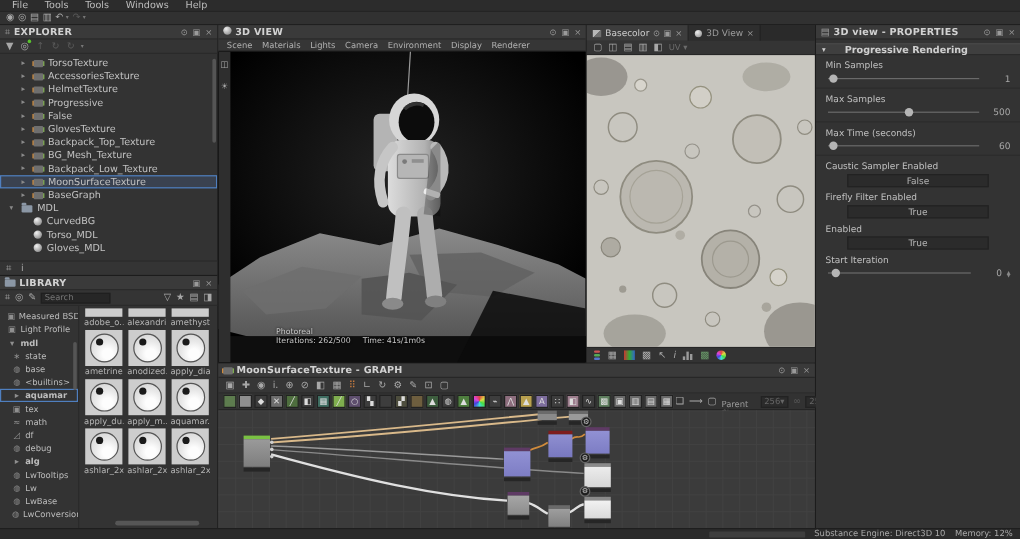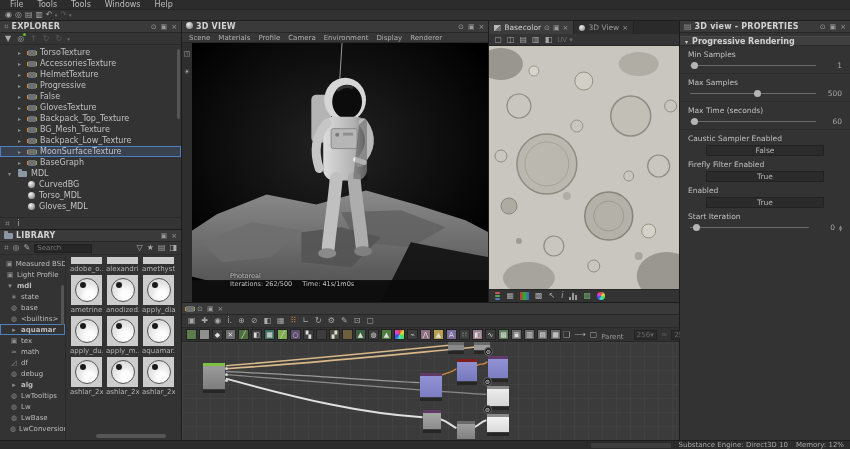--- a/index.html
+++ b/index.html
@@ -111,21 +111,21 @@
   .gnode .body { width:100%; }
   .gnode .nlbl { height:3px; background:#262626; margin-top:1px;}
   .gnode .outs { position:absolute; right:-3px; top:4px; display:flex; flex-direction:column; gap:3px;}
   .gnode .outs i { width:3px; height:3px; border-radius:50%; background:#cfcfcf; display:block;}
   .badge { position:absolute; width:9px; height:9px; border-radius:50%; background:#1e1e1e; border:1px solid #666; color:#c9c9c9; font-size:6px; line-height:8px; text-align:center; z-index:4;}
   #wires { position:absolute; inset:0; width:100%; height:100%; z-index:2;}
 
   
   .props { height:100%; }
   .props-body { flex:1; overflow:hidden; padding:0 0 0 0;}
-  .sec-bar { height:10px; background:#3f3f3f; border-top:1px solid #4a4a4a; border-bottom:1px solid #2a2a2a; display:flex; align-items:center; gap:4px; padding:0 5px; font-weight:bold; color:#d0d0d0; margin-top:3px;}
+  .sec-bar { height:10px; background:#3f3f3f; border-top:1px solid #4a4a4a; border-bottom:1px solid #2a2a2a; display:flex; align-items:center; gap:16px; padding:0 5px; font-weight:bold; color:#d0d0d0; margin-top:3px;}
   .f-label { font-size:7.5px; color:#c0c0c0; margin:4px 8px 2px 8px;}
   .slider-row { display:flex; align-items:center; margin:2px 8px 3px 8px; gap:4px;}
   .slider { position:relative; flex:1; height:9px;}
   .slider .track { position:absolute; left:2px; right:2px; top:4px; height:1px; background:#6a6a6a;}
   .slider .handle { position:absolute; top:1px; width:7px; height:7px; border-radius:50%; background:#b5b5b5;}
   .s-val { width:20px; text-align:right; color:#a8a8a8; font-size:7.5px;}
   .spin { display:flex; flex-direction:column; font-size:4px; color:#888; line-height:3px;}
   .p-btn { width:118px; height:11px; margin:2px auto 3px auto; background:#2b2b2b; border:1px solid #222; color:#b5b5b5; font-size:7.5px; display:flex; align-items:center; justify-content:center;}
   .divider { height:1px; background:#2c2c2c; margin:3px 0;}
 
@@ -440,21 +440,21 @@
             <span class="p-title">3D VIEW</span>
             <span class="win-btns">
               <span class="wb">⊙</span>
               <span class="wb">▣</span>
               <span class="wb">×</span>
             </span>
           </div>
           <div class="v3-menus" id="v3-menus">
               <span class="v3-menu">Scene</span>
               <span class="v3-menu">Materials</span>
-              <span class="v3-menu">Profile</span>
+              <span class="v3-menu">Lights</span>
               <span class="v3-menu">Camera</span>
               <span class="v3-menu">Environment</span>
               <span class="v3-menu">Display</span>
               <span class="v3-menu">Renderer</span>
             </div>
           <div class="viewport3d">
             <div class="v3-strip" id="v3-strip">
                 <span class="tb-ico">◫</span>
                 <span class="tb-ico">☀</span>
               </div>
@@ -585,20 +585,21 @@
               </span>
             <span class="tb-ico" style="color:#6a9a6a;">▩</span>
             <span class="wheel-ico"></span>
           </div>
         </section>
       </div>
 
       <section class="panel graph">
         <div class="p-head">
           <span class="node-ico"></span>
+          <span class="p-title">MoonSurfaceTexture - GRAPH</span>
           <span class="win-btns">
             <span class="wb">⊙</span>
             <span class="wb">▣</span>
             <span class="wb">×</span>
           </span>
         </div>
         <div class="g-toolbar1" id="g-toolbar1">
             <span class="tb-ico">▣</span>
             <span class="tb-ico">✚</span>
             <span class="tb-ico">◉</span>

